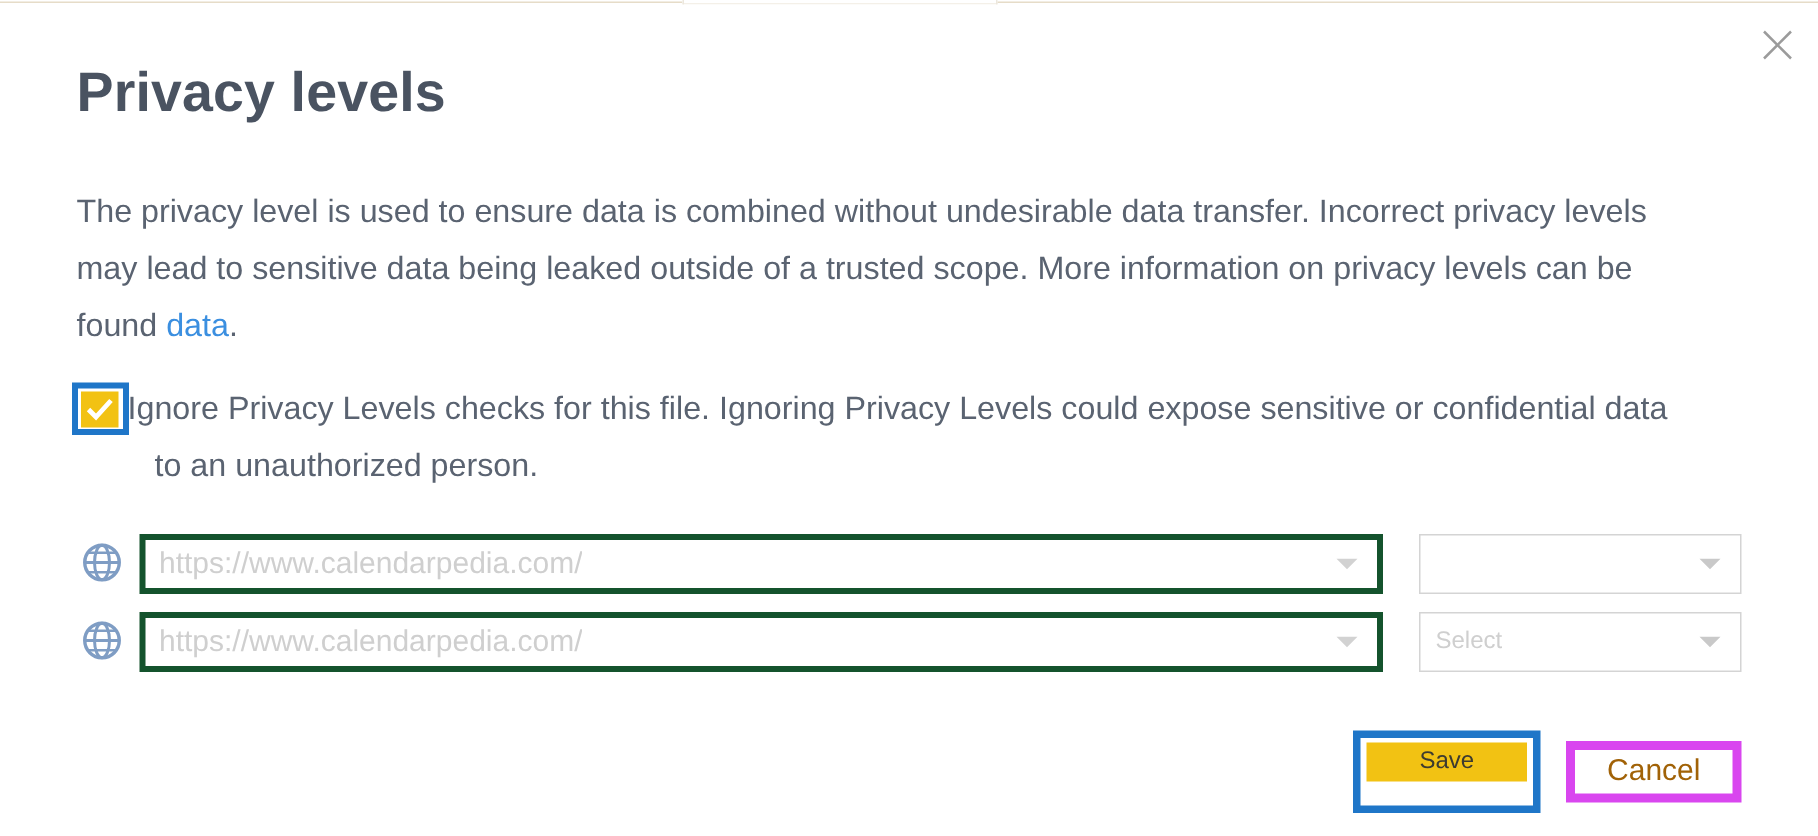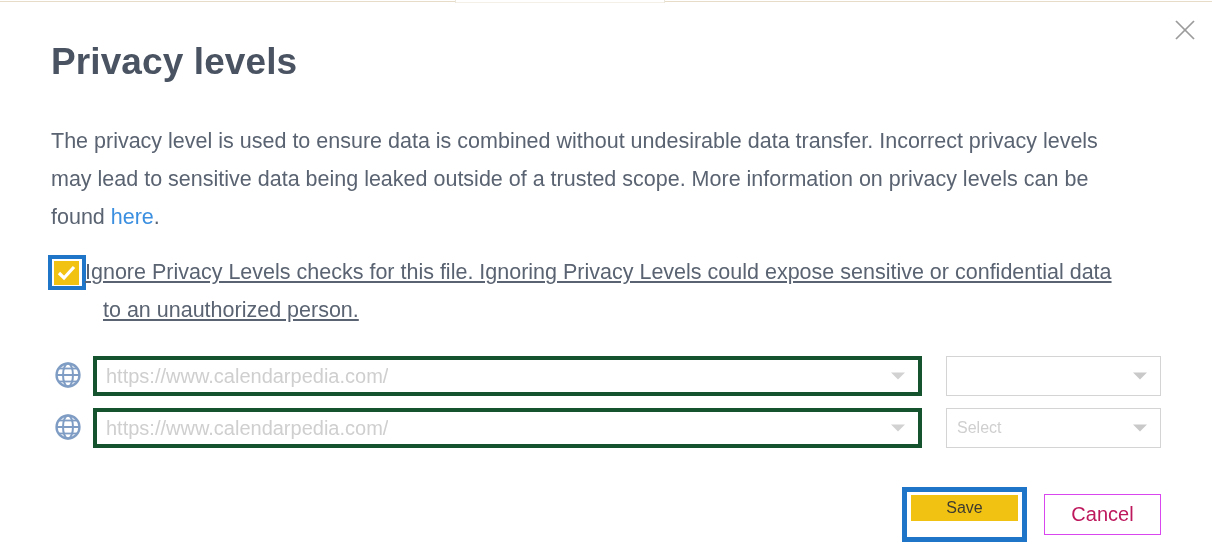--- a/index.html
+++ b/index.html
@@ -141,21 +141,20 @@
 
   .cb-label {
     position: absolute;
     left: 37px;
     top: 0px;
     width: 1118px;
     font-size: 21.5px;
     line-height: 38px;
     color: #5a6371;
     text-indent: 0;
-    text-decoration: underline;
   }
   .cb-label .l2 {
     display: block;
     margin-left: 18px;
   }
 
   
   .rows {
     position: absolute;
     left: 0;
@@ -268,22 +267,22 @@
     align-items: center;
     justify-content: center;
   }
   .cancel-btn {
     position: absolute;
     left: 1044px;
     top: 491px;
     width: 117px;
     height: 41px;
     background: #ffffff;
-    border: 1px solid #d946ef;
-    color: #be185d;
+    border: 6px solid #d946ef;
+    color: #a16207;
     font-family: "Liberation Sans", sans-serif;
     font-size: 20px;
     cursor: pointer;
     padding: 0;
     box-sizing: border-box;
     display: flex;
     align-items: center;
     justify-content: center;
   }
 </style>
@@ -305,21 +304,21 @@
       <svg width="24" height="24" viewBox="0 0 24 24">
         <line x1="3" y1="3" x2="21" y2="21" stroke="#9b9b9b" stroke-width="1.7"></line>
         <line x1="21" y1="3" x2="3" y2="21" stroke="#9b9b9b" stroke-width="1.7"></line>
       </svg>
     </span>
   </button>
 
   <div class="dlg-title">Privacy levels</div>
 
   <div class="dlg-desc">
-    <span>The privacy level is used to ensure data is combined without undesirable data transfer. Incorrect privacy levels may lead to sensitive data being leaked outside of a trusted scope. More information on privacy levels can be found </span><a class="inline-link" href="#">here</a><span>.</span>
+    <span>The privacy level is used to ensure data is combined without undesirable data transfer. Incorrect privacy levels may lead to sensitive data being leaked outside of a trusted scope. More information on privacy levels can be found </span><a class="inline-link" href="#">data</a><span>.</span>
   </div>
 
   <div class="cb-row">
     <div class="cb-highlight"></div>
     <div class="cb-box">
       <span>
         <svg width="19" height="16" viewBox="0 0 19 16">
           <polyline points="2,8 7,13 17,2" fill="none" stroke="#ffffff" stroke-width="3.2"></polyline>
         </svg>
       </span>

